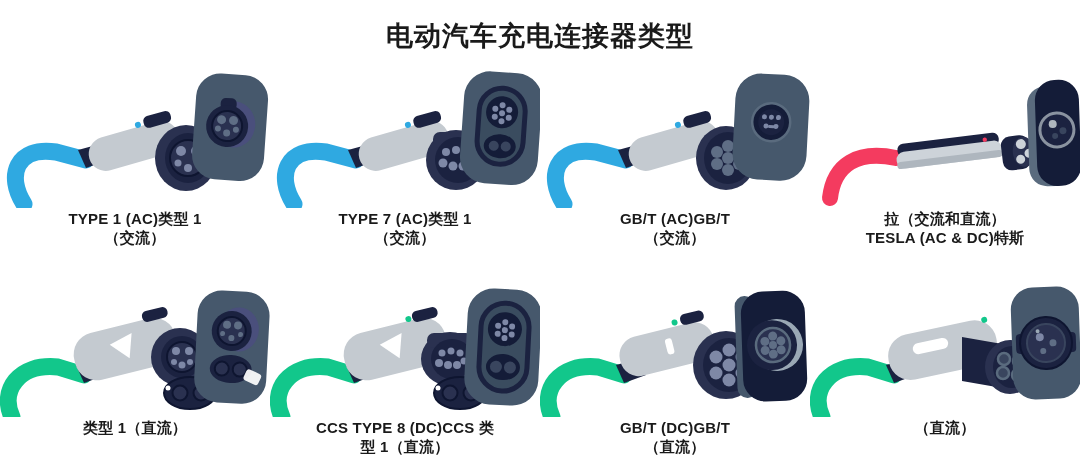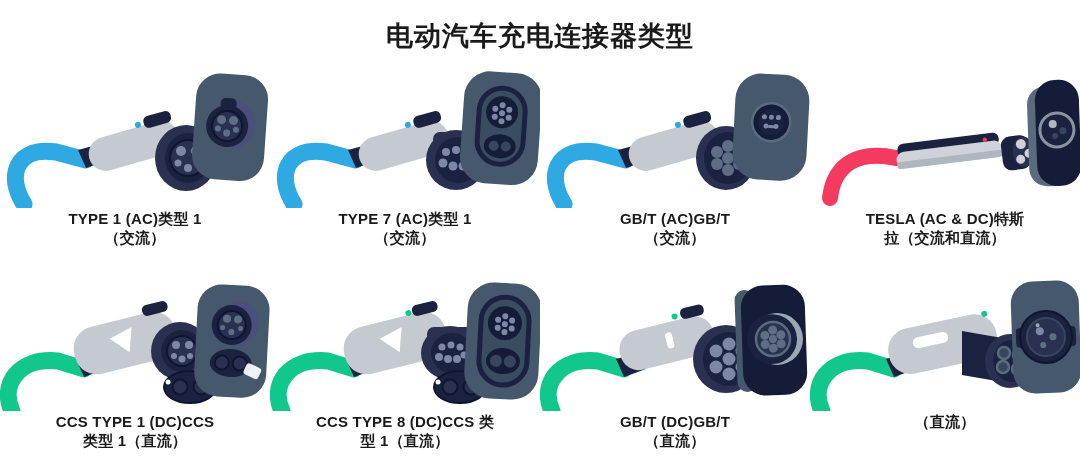--- a/index.html
+++ b/index.html
@@ -4,21 +4,21 @@
 <style>
   html,body{margin:0;padding:0;}
   body{
     width:1080px;height:466px;background:#ffffff;overflow:hidden;
     font-family:"Liberation Sans","DejaVu Sans",sans-serif;
   }
   .title{
     text-align:center;font-size:27px;font-weight:700;color:var(--text,#1a1a1a);
     margin:18px 0 6px 0;letter-spacing:1px;
   }
-  .grid{display:grid;grid-template-columns:repeat(4,270px);row-gap:16px;}
+  .grid{display:grid;grid-template-columns:repeat(4,270px);row-gap:22px;}
   .card{display:flex;flex-direction:column;align-items:center;}
   svg.ill{width:270px;height:148px;display:block;}
   .caption{
     font-size:15px;font-weight:700;line-height:19px;text-align:center;
     color:var(--text,#1a1a1a);margin-top:1px;letter-spacing:.2px;
   }
   
   .cable{fill:none;stroke-width:17;stroke-linecap:round;stroke-linejoin:round}
   .s-blue{stroke:var(--cable-blue)} .s-green{stroke:var(--cable-green)}
   .s-red{stroke:var(--cable-red);stroke-width:16}
@@ -177,22 +177,22 @@
       <g transform="rotate(-2 244 72)">
         <rect x="218" y="26" width="44" height="100" rx="18" class="f-slate2"></rect>
         <rect x="226" y="20" width="44" height="106" rx="20" class="f-dark"></rect>
         <circle cx="247" cy="70" r="17" class="f-plugdark o-silver"></circle>
         <circle cx="243" cy="64" r="4" class="f-silver2"></circle>
         <circle cx="253" cy="71" r="3.5" class="f-steel2"></circle>
         <circle cx="245" cy="76" r="3" class="f-steel2"></circle>
       </g>
     </svg>
     <div class="caption">
+      <div>拉（交流和直流）</div>
       <div>TESLA (AC &amp; DC)特斯</div>
-      <div>拉（交流和直流）</div>
     </div>
   </div>
 
   <div class="card">
     <svg class="ill" viewBox="0 0 270 148">
       <path class="cable s-green" d="M12 148 C 0 122, 18 94, 58 98 L 84 106"></path>
       <polygon class="f-plugdark" points="76,96 98,90 106,106 84,114"></polygon>
       <g transform="rotate(-14 118 84)">
         <rect x="74" y="58" width="104" height="48" rx="22" class="f-handle"></rect>
         <polygon points="112,74 136,68 128,92" class="f-white"></polygon>
@@ -221,21 +221,20 @@
         <circle cx="231" cy="69" r="3" class="f-pinslate"></circle>
         <circle cx="222" cy="65" r="2.5" class="f-pinslate"></circle>
           <circle cx="240" cy="65" r="2.5" class="f-pinslate"></circle>
         <ellipse cx="232" cy="100" rx="21" ry="14" class="f-plugdark"></ellipse>
         <circle cx="223" cy="100" r="7" class="f-plug o-dark"></circle>
           <circle cx="241" cy="100" r="7" class="f-plug o-dark"></circle>
         <rect x="246" y="101" width="16" height="12" rx="3" class="f-white" transform="rotate(22 254 107)" opacity="0.92"></rect>
       </g>
     </svg>
     <div class="caption">
-      <div>CCS TYPE 1 (DC)CCS</div>
       <div>类型 1（直流）</div>
     </div>
   </div>
 
   <div class="card">
     <svg class="ill" viewBox="0 0 270 148">
       <path class="cable s-green" d="M12 148 C 0 122, 18 94, 58 98 L 84 106"></path>
       <polygon class="f-plugdark" points="76,96 98,90 106,106 84,114"></polygon>
       <g transform="rotate(-14 118 84)">
         <rect x="74" y="58" width="104" height="48" rx="22" class="f-handle"></rect>

